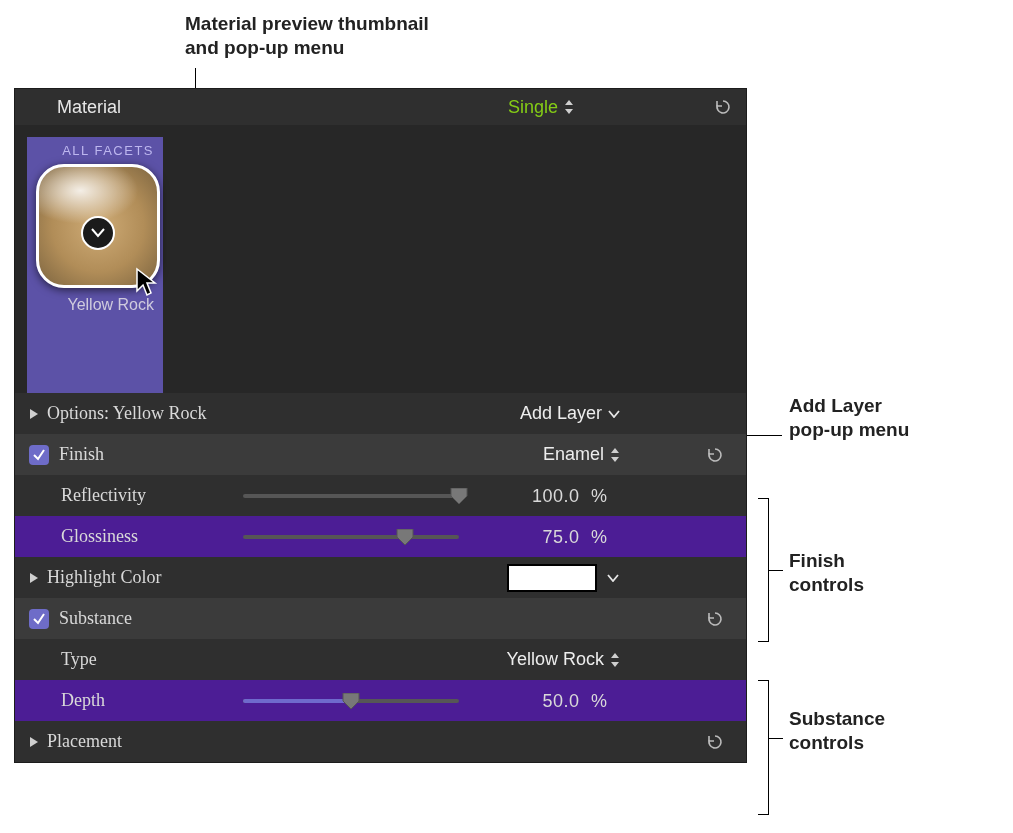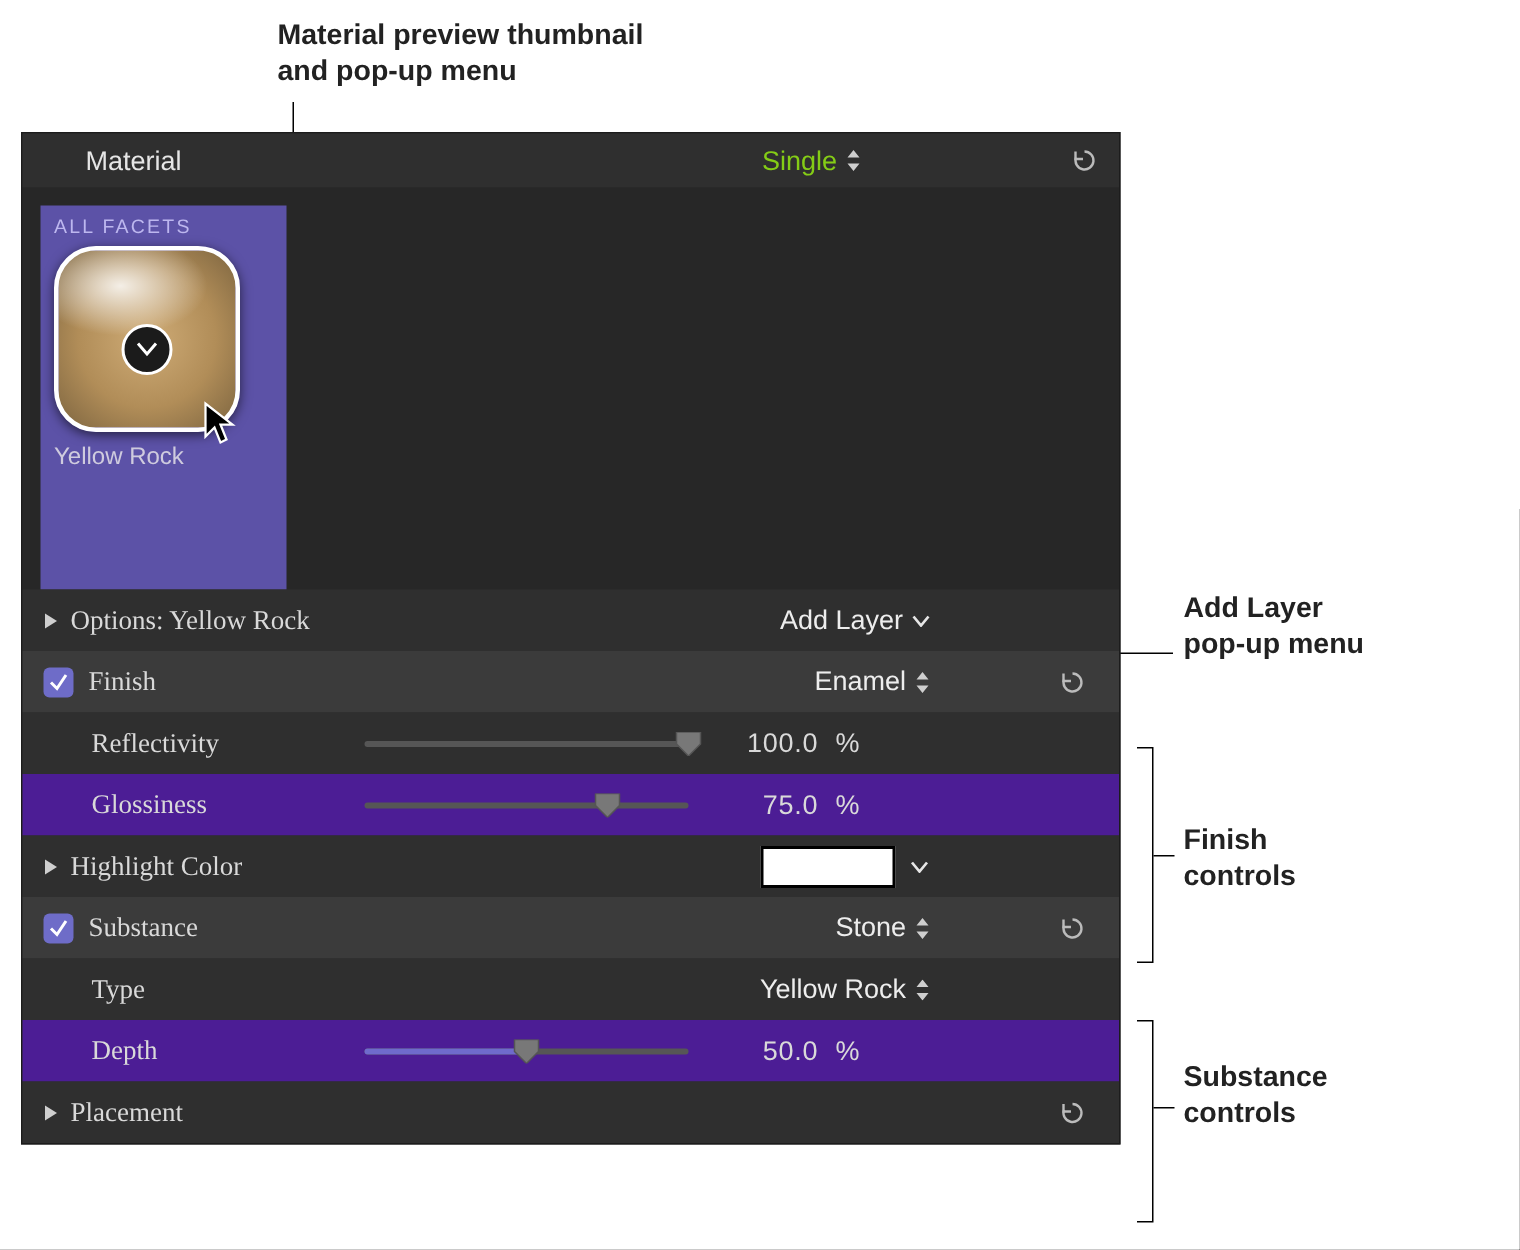--- a/index.html
+++ b/index.html
@@ -108,26 +108,27 @@
   }
 
   
   .preview-strip {
     height: 268px;
     background: #272727;
     padding: 12px 0 0 12px;
     box-sizing: border-box;
   }
   .facet-card {
-    width: 164px;
+    width: 136px;
     height: 256px;
     background: var(--highlight-bg);
     padding: 6px 9px 15px 9px;
     box-sizing: border-box;
     position: relative;
+    text-align: right;
   }
   .facet-tag {
     color: #bdb7ef;
     font-size: 13px;
     letter-spacing: 1.5px;
   }
   .mat-thumb {
     margin-top: 6px;
     width: 118px;
     height: 118px;
@@ -244,21 +245,21 @@
     border-radius:2px;
   }
   .slider-thumb {
     position:absolute;
     top:50%;
     width: 20px; height: 16px;
     transform: translate(-50%, -50%);
   }
   .numfield {
     position:absolute;
-    left: 460px;
+    left: 494px;
     top: 50%;
     transform: translateY(-50%);
     min-width: 110px;
     text-align: right;
     letter-spacing: 0.5px;
   }
   .pct-unit {
     display:inline-block;
     width: 28px;
     text-align:left;
@@ -452,30 +453,20 @@
     </span>
   </div>
 
   <div class="row row-head">
     <span class="check">
       <svg width="14" height="14" viewBox="0 0 14 14">
           <path d="M2 7 L6 11 L12 2" fill="none" stroke="#fff" stroke-width="2"></path>
         </svg>
     </span>
     <span class="row-label">Substance</span>
-    <span class="center-val-col">
-      <span class="popup">
-        <span>Stone</span>
-        <span class="ud-arrows">
-          <svg width="10" height="14" viewBox="0 0 10 14">
-              <path d="M5 0 L9 5 H1 Z M5 14 L1 9 H9 Z" fill="#cfcfcf"></path>
-            </svg>
-        </span>
-      </span>
-    </span>
     <span class="reset-right reset-icon">
       <span class="undo-glyph">
         <svg width="18" height="18" viewBox="0 0 18 18">
             <path d="M9 3 a6 6 0 1 1 -5.7 4.1" fill="none" stroke="#bbb" stroke-width="1.6"></path>
             <path d="M3 3 L3 8 L8 8" fill="none" stroke="#bbb" stroke-width="1.6"></path>
           </svg>
       </span>
     </span>
   </div>
 

